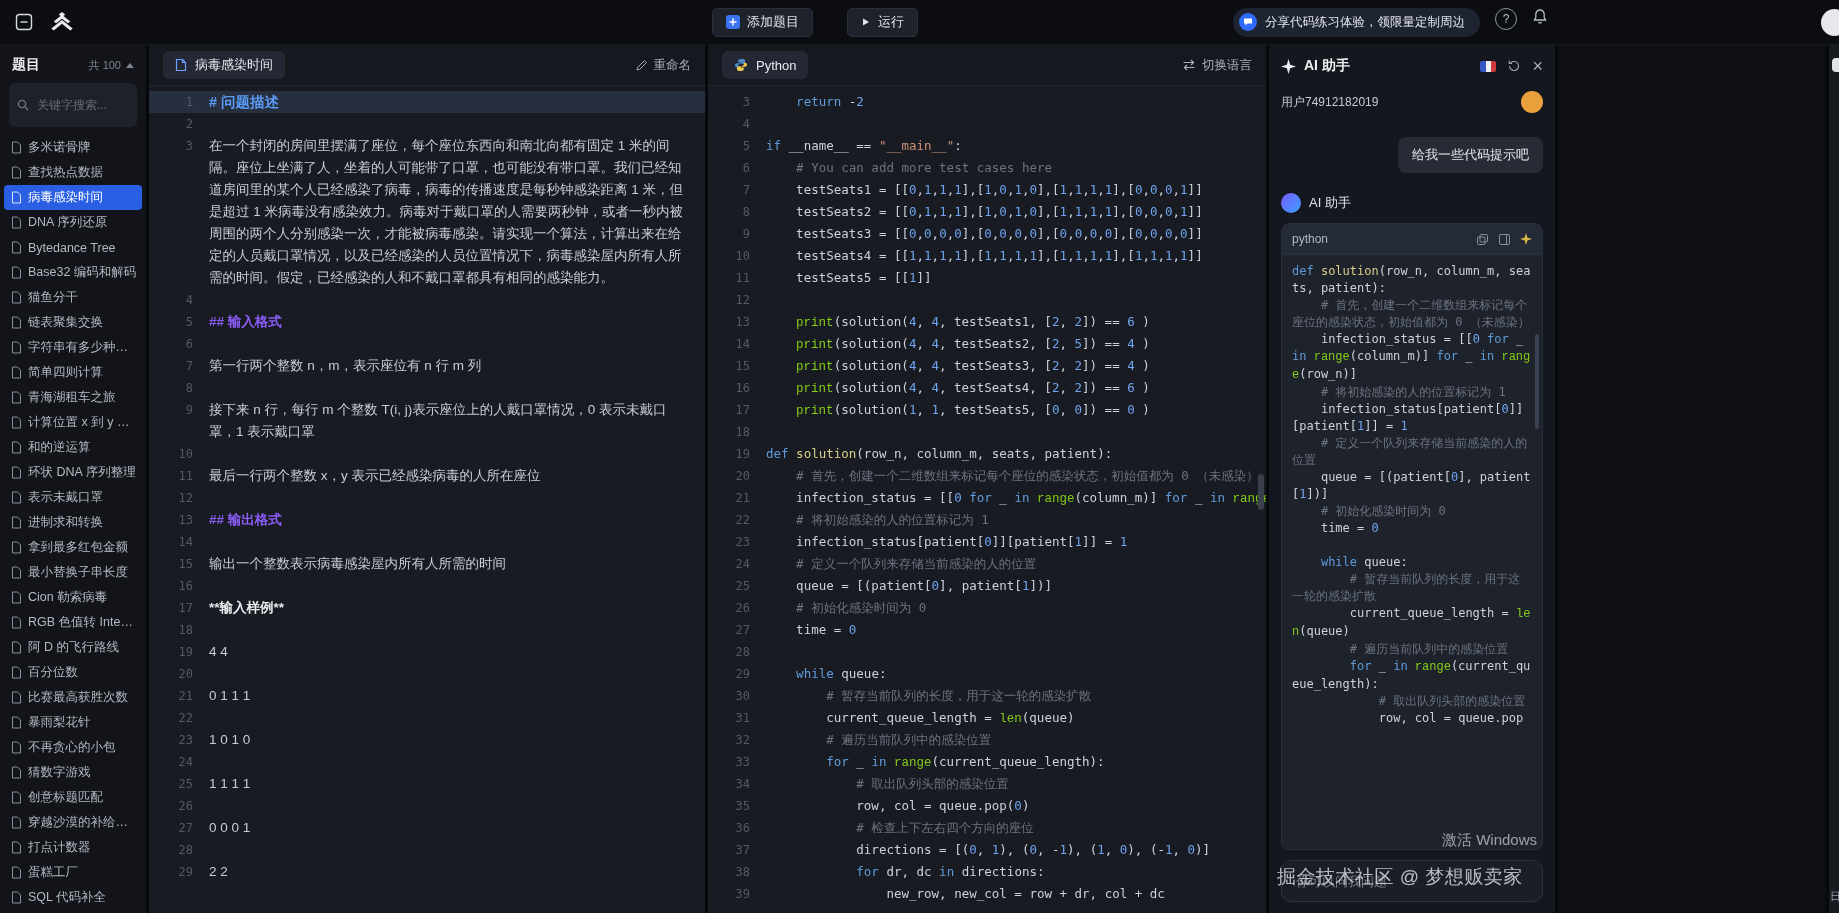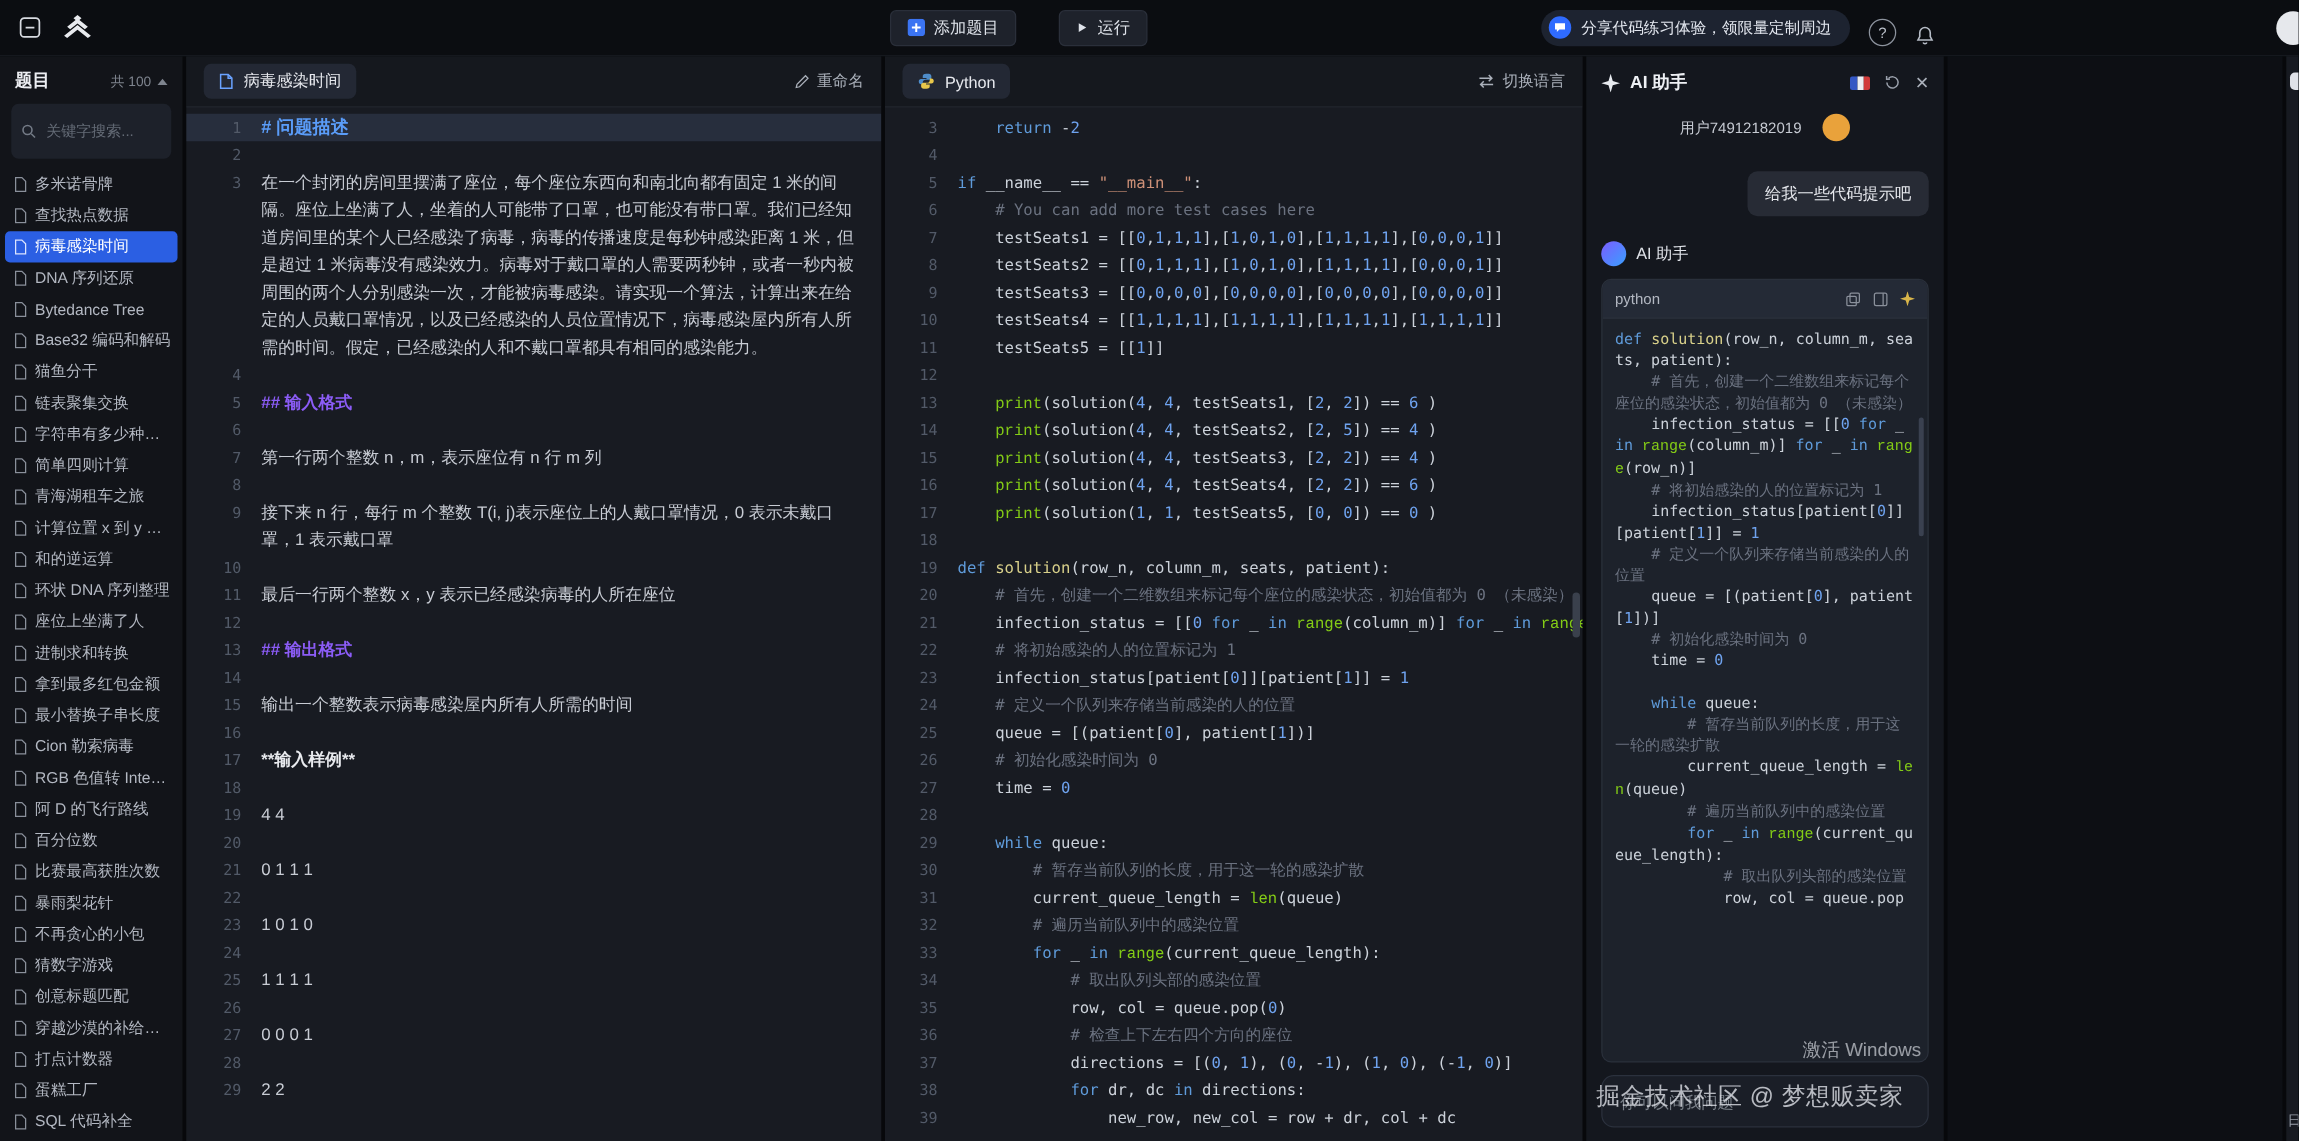--- a/index.html
+++ b/index.html
@@ -5,21 +5,21 @@
   html,body{margin:0;padding:0;background:#07080b;}
   body{font-family:"Liberation Sans","DejaVu Sans",sans-serif;}
   .app{position:relative;width:1839px;height:913px;overflow:hidden;background:#07080b;color:#c9cdd4;}
 
   
   .topbar{height:44px;background:#0b0d11;display:flex;align-items:center;position:relative;border-bottom:1px solid #15181e;}
   .tb-left{display:flex;gap:10px;padding-left:10px;align-items:center;}
   .icon-btn{width:28px;height:28px;display:flex;align-items:center;justify-content:center;color:#e8eaee;cursor:pointer;}
   .tb-buttons{position:absolute;left:712px;display:flex;gap:34px;}
   .tb-btn{height:29px;background:#1e222b;border:1px solid #2a2f3a;border-radius:5px;color:#dfe3ea;font-size:13px;display:flex;align-items:center;gap:7px;padding:0 13px;cursor:pointer;font-family:inherit;}
-  .tb-right{position:absolute;right:291px;display:flex;align-items:flex-end;gap:15px;}
+  .tb-right{position:absolute;right:291px;display:flex;align-items:flex-start;gap:15px;}
   .banner{height:29px;border-radius:15px;background:#1d2330;display:flex;align-items:center;gap:8px;padding:0 15px 0 6px;font-size:12.5px;color:#e2e6ee;cursor:pointer;white-space:nowrap;}
   .banner-ico{width:18px;height:18px;border-radius:50%;background:#2f6bff;display:flex;align-items:center;justify-content:center;flex:none;}
   .help{width:20px;height:20px;border-radius:50%;border:1.5px solid #8d939e;color:#b6bcc6;font-size:12px;display:flex;align-items:center;justify-content:center;cursor:pointer;}
   .bell{display:flex;align-items:center;cursor:pointer;}
   .tb-avatar{position:absolute;right:-9px;top:9px;width:27px;height:27px;border-radius:50%;background:#e6e8ec;}
 
   
   .main{display:flex;height:869px;gap:3px;background:#07080b;}
   .main>*{flex:none;}
 
@@ -72,21 +72,21 @@
   
   .ai{width:286px;background:#14171e;display:flex;flex-direction:column;padding:12px 12px 12px;position:relative;overflow:hidden;box-sizing:border-box;}
   .ai-head{display:flex;justify-content:space-between;align-items:center;flex:none;}
   .ai-title{display:flex;gap:8px;align-items:center;font-size:14px;font-weight:bold;color:#eef0f4;}
   .ai-actions{display:flex;gap:11px;align-items:center;color:#9aa0ab;}
   .flag{width:16px;height:11px;display:flex;border-radius:2px;overflow:hidden;cursor:pointer;}
   .flag i{flex:1;}
   .f-b{background:#3457c4;}.f-w{background:#eceef2;}.f-r{background:#d13a3a;}
   .histy{display:flex;cursor:pointer;}
   .close{font-size:18px;color:#aab0ba;cursor:pointer;line-height:1;}
-  .ai-user-row{margin-top:16px;display:flex;justify-content:center;align-items:center;gap:17px;font-size:12px;color:#c6cad2;flex:none;}
+  .ai-user-row{margin-top:16px;display:flex;justify-content:space-between;align-items:center;gap:17px;font-size:12px;color:#c6cad2;flex:none;}
   .ai-ava{width:22px;height:22px;border-radius:50%;background:#e9a23b;flex:none;cursor:pointer;}
   .ai-bubble{align-self:flex-end;margin-top:24px;background:#272b35;border-radius:8px;padding:9px 14px;font-size:13px;color:#e6e8ed;flex:none;}
   .ai-bot-row{margin-top:20px;display:flex;align-items:center;gap:8px;font-size:13px;color:#dfe2e8;flex:none;}
   .bot-ico{width:20px;height:20px;border-radius:50%;background:linear-gradient(135deg,#7b5cff,#39a0ff);flex:none;}
   .ai-card{margin-top:10px;flex:1;min-height:0;overflow:hidden;background:#1d222b;border:1px solid #2a303b;border-radius:8px;display:flex;flex-direction:column;position:relative;}
   .card-head{height:30px;flex:none;background:#242a36;display:flex;align-items:center;justify-content:space-between;padding:0 10px;font-size:12px;color:#b3b8c2;border-bottom:1px solid #2a303b;}
   .card-icons{display:flex;gap:9px;align-items:center;color:#8a909b;}
   .card-icons svg{cursor:pointer;}
   .card-body{padding:8px 10px;overflow:hidden;font-family:"DejaVu Sans Mono","Liberation Mono",monospace;font-size:12px;line-height:17px;color:#ccd2da;}
   .card-body .ln{white-space:pre-wrap;word-break:break-all;min-height:17px;}
@@ -262,21 +262,21 @@
           <div class="sb-item">
             <svg width="11" height="13" viewBox="0 0 11 13" fill="none" stroke="currentColor">
               <path d="M1.5 1h5L9.5 4v8h-8z"></path>
             </svg>
             <span class="lbl">环状 DNA 序列整理</span>
           </div>
           <div class="sb-item">
             <svg width="11" height="13" viewBox="0 0 11 13" fill="none" stroke="currentColor">
               <path d="M1.5 1h5L9.5 4v8h-8z"></path>
             </svg>
-            <span class="lbl">座位上坐满了人</span>
+            <span class="lbl">表示未戴口罩</span>
           </div>
           <div class="sb-item">
             <svg width="11" height="13" viewBox="0 0 11 13" fill="none" stroke="currentColor">
               <path d="M1.5 1h5L9.5 4v8h-8z"></path>
             </svg>
             <span class="lbl">进制求和转换</span>
           </div>
           <div class="sb-item">
             <svg width="11" height="13" viewBox="0 0 11 13" fill="none" stroke="currentColor">
               <path d="M1.5 1h5L9.5 4v8h-8z"></path>

